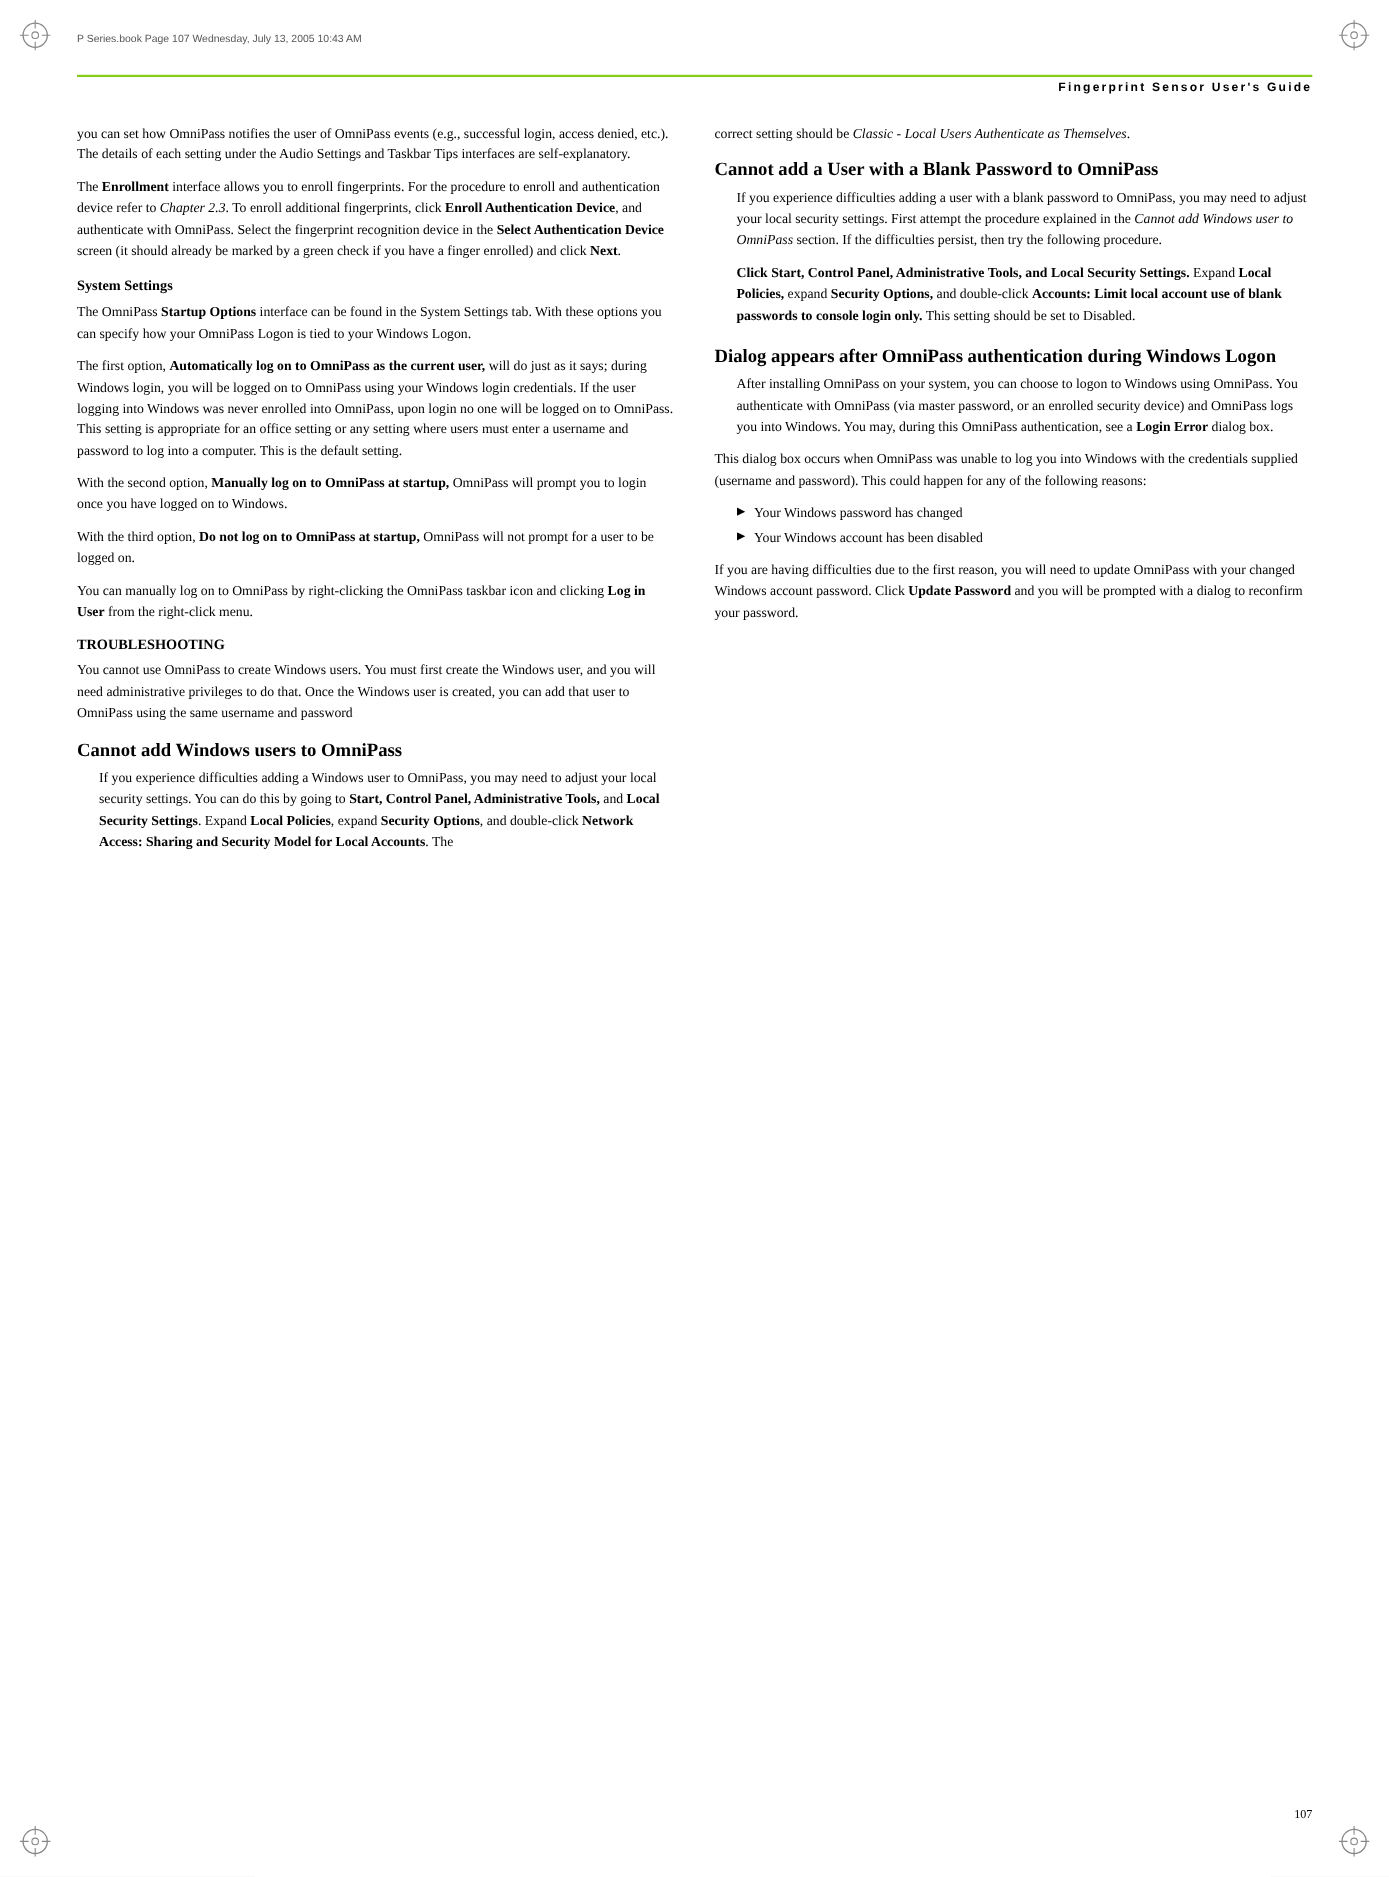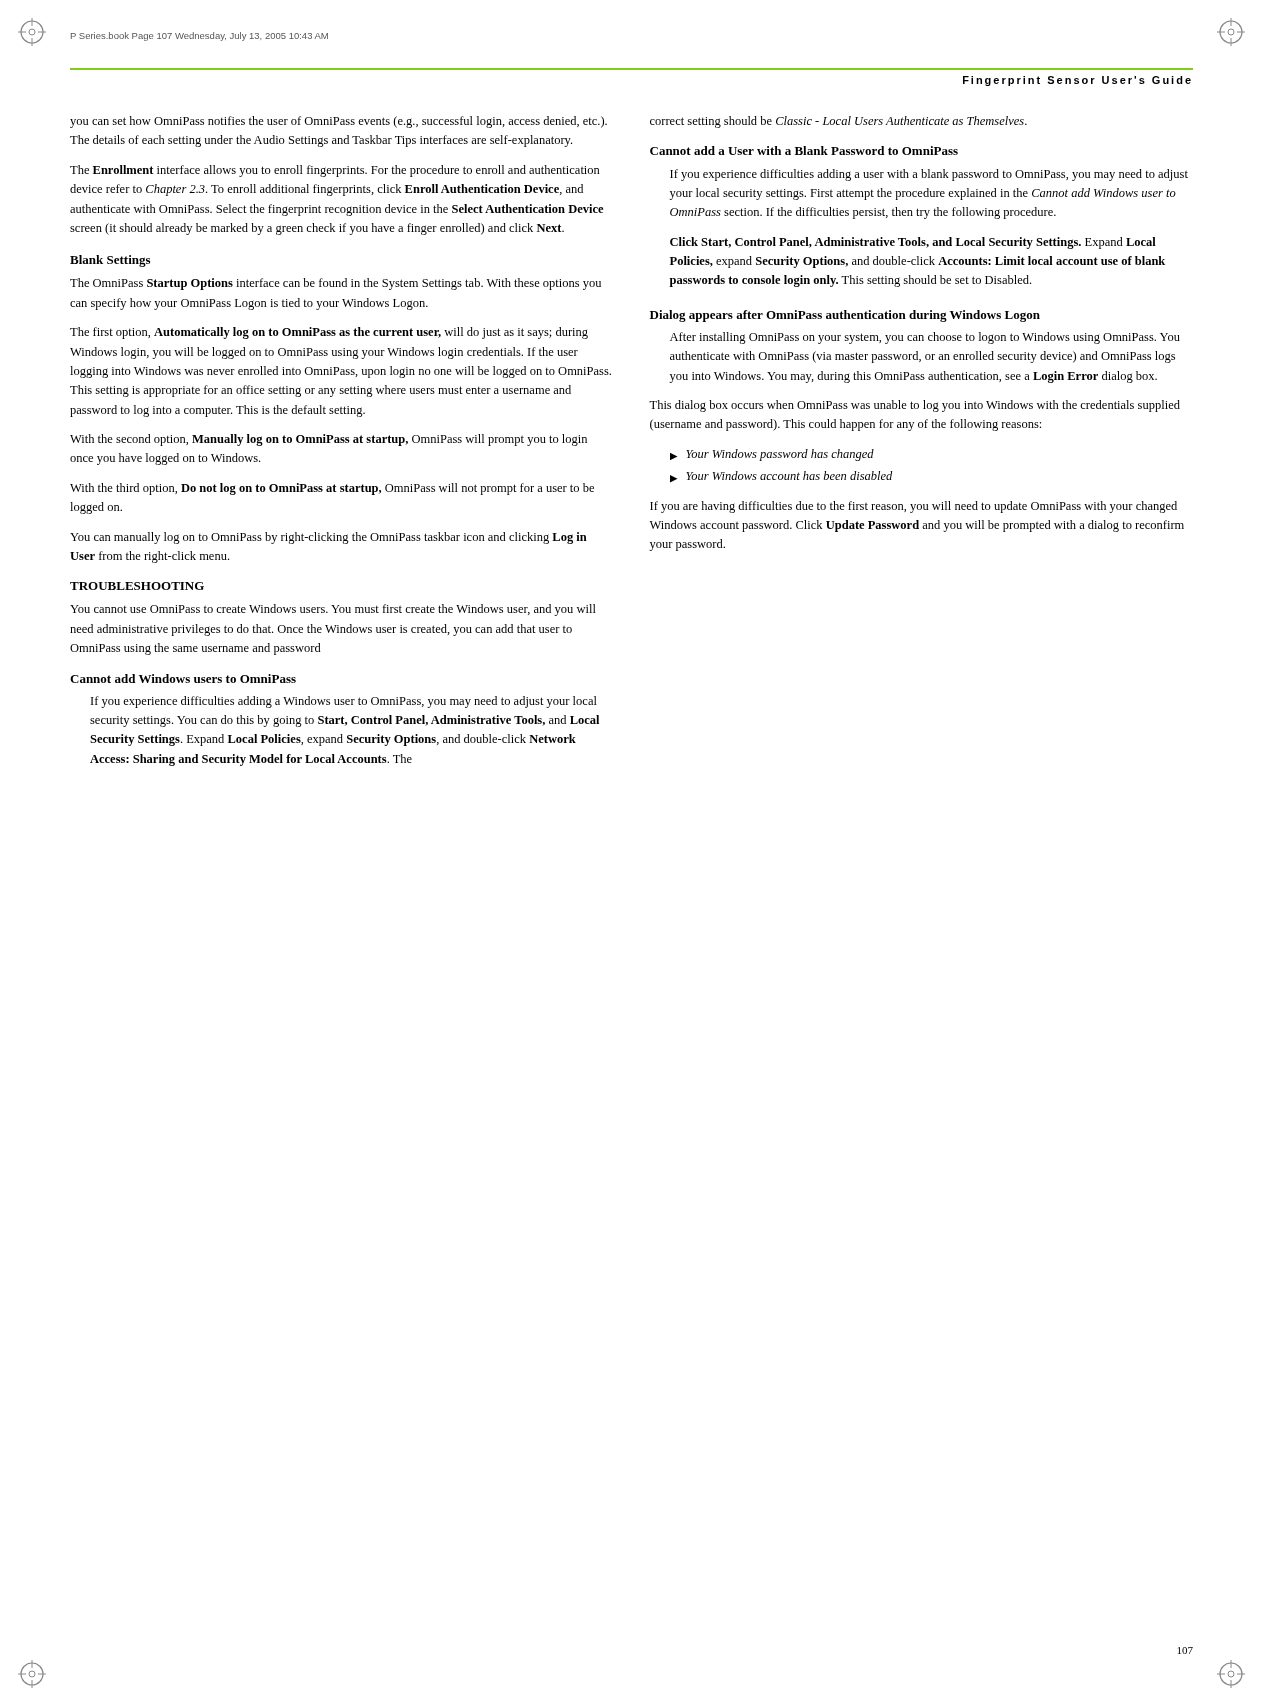--- a/index.html
+++ b/index.html
@@ -90,38 +90,37 @@
     .section-heading-upper {
       font-weight: bold;
       font-size: 13px;
       margin-bottom: 4px;
       margin-top: 4px;
       text-transform: uppercase;
     }
 
     .sub-heading {
       font-weight: bold;
-      font-size: 13px;
+      font-size: 17px;
       margin-bottom: 3px;
     }
 
     b { font-weight: bold; }
     i { font-style: italic; }
 
     .bullet-list {
       margin-left: 20px;
       margin-bottom: 10px;
     }
     .bullet-item {
       display: flex;
-      align-items: center;
+      align-items: flex-start;
       gap: 8px;
       margin-bottom: 3px;
       font-size: 12.5px;
-      font-style: italic;
     }
     .bullet-icon {
       flex-shrink: 0;
       margin-top: 4px;
       width: 8px;
       height: 8px;
       background: #000;
       clip-path: polygon(0% 0%, 100% 50%, 0% 100%);
       display: inline-block;
     }
@@ -189,21 +188,21 @@
     <div class="col-left">
 
       <div class="para">
         <span>you can set how OmniPass notifies the user of OmniPass events (e.g., successful login, access denied, etc.). The details of each setting under the Audio Settings and Taskbar Tips interfaces are self-explanatory.</span>
       </div>
 
       <div class="para">
         <span>The </span><b>Enrollment</b><span> interface allows you to enroll fingerprints. For the procedure to enroll and authentication device refer to </span><i>Chapter 2.3</i><span>. To enroll additional fingerprints, click </span><b>Enroll Authentication Device</b><span>, and authenticate with OmniPass. Select the fingerprint recognition device in the </span><b>Select Authentication Device</b><span> screen (it should already be marked by a green check if you have a finger enrolled) and click </span><b>Next</b><span>.</span>
       </div>
 
-      <div class="section-heading">Blank Settings</div>
+      <div class="section-heading">System Settings</div>
 
       <div class="para">
         <span>The OmniPass </span><b>Startup Options</b><span> interface can be found in the System Settings tab. With these options you can specify how your OmniPass Logon is tied to your Windows Logon.</span>
       </div>
 
       <div class="para">
         <span>The first option, </span><b>Automatically log on to OmniPass as the current user,</b><span> will do just as it says; during Windows login, you will be logged on to OmniPass using your Windows login credentials. If the user logging into Windows was never enrolled into OmniPass, upon login no one will be logged on to OmniPass. This setting is appropriate for an office setting or any setting where users must enter a username and password to log into a computer. This is the default setting.</span>
       </div>
 
       <div class="para">

